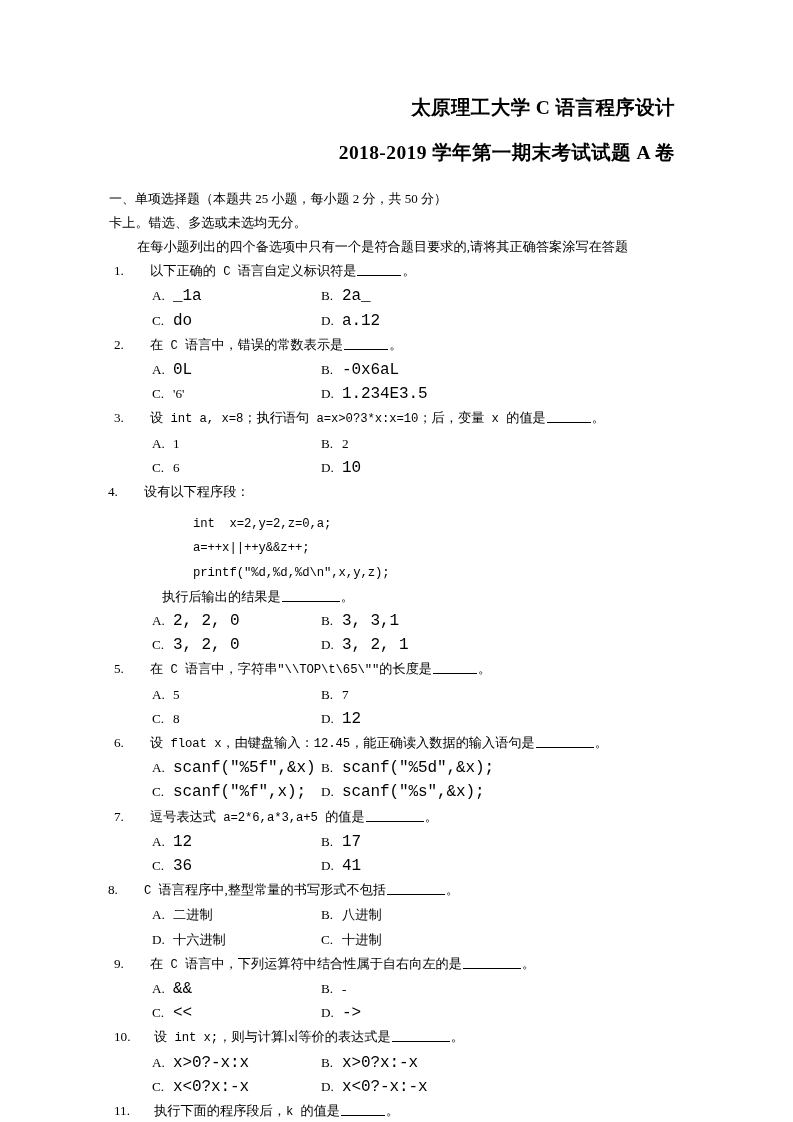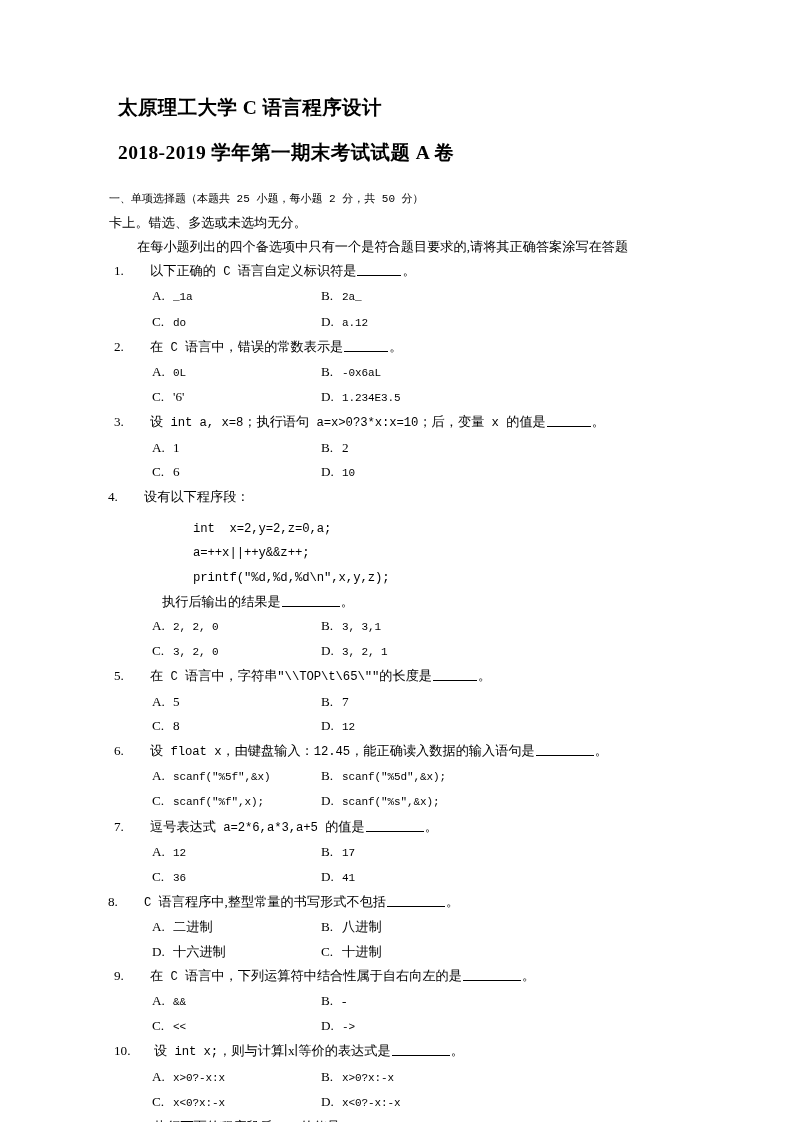--- a/index.html
+++ b/index.html
@@ -21,35 +21,34 @@
     width: 793px;
     height: 1122px;
     box-sizing: border-box;
     padding: 0 118px 0 118px;
   }
   
   .title-block {
     padding-top: 96px;
   }
   .doc-title {
-    text-align: left;
+    text-align: right;
     font-size: 19.5px;
     font-weight: bold;
     letter-spacing: 0.4px;
     line-height: 1.2;
     margin: 0 0 22px 0;
     white-space: nowrap;
   }
   
   .section-head {
-    font-size: 11px;
+    font-size: 13px;
     line-height: 24px;
     margin: 6px 0 0 -9px;
     white-space: nowrap;
-    font-family: Liberation Mono, monospace;
   }
   
   .para {
     font-size: 13.2px;
     line-height: 24.2px;
     margin: 0;
     text-align: justify;
     text-justify: inter-ideograph;
     margin-left: -9px;
   }
@@ -102,21 +101,21 @@
   .opt {
     font-size: 13.2px;
     line-height: 24.2px;
     white-space: nowrap;
   }
   .opt .lbl {
     display: inline-block;
     min-width: 21px;
   }
   .opt .mono {
-    font-size: 11px;
+    font-size: 16px;
   }
   
   .codeblock {
     margin: 8px 0 0 75px;
   }
   .codeline {
     font-family: "Liberation Mono", "DejaVu Sans Mono", monospace;
     font-size: 12.3px;
     line-height: 24.2px;
     white-space: pre;

